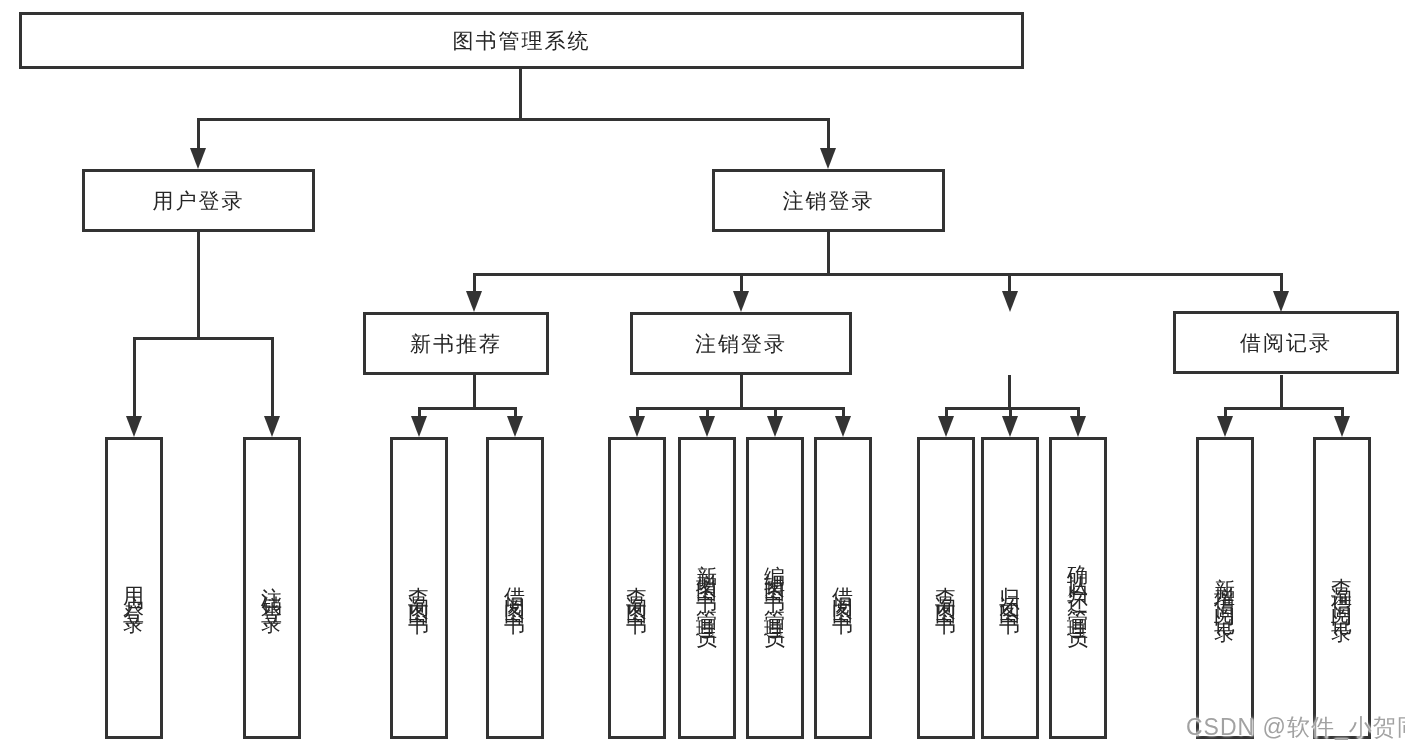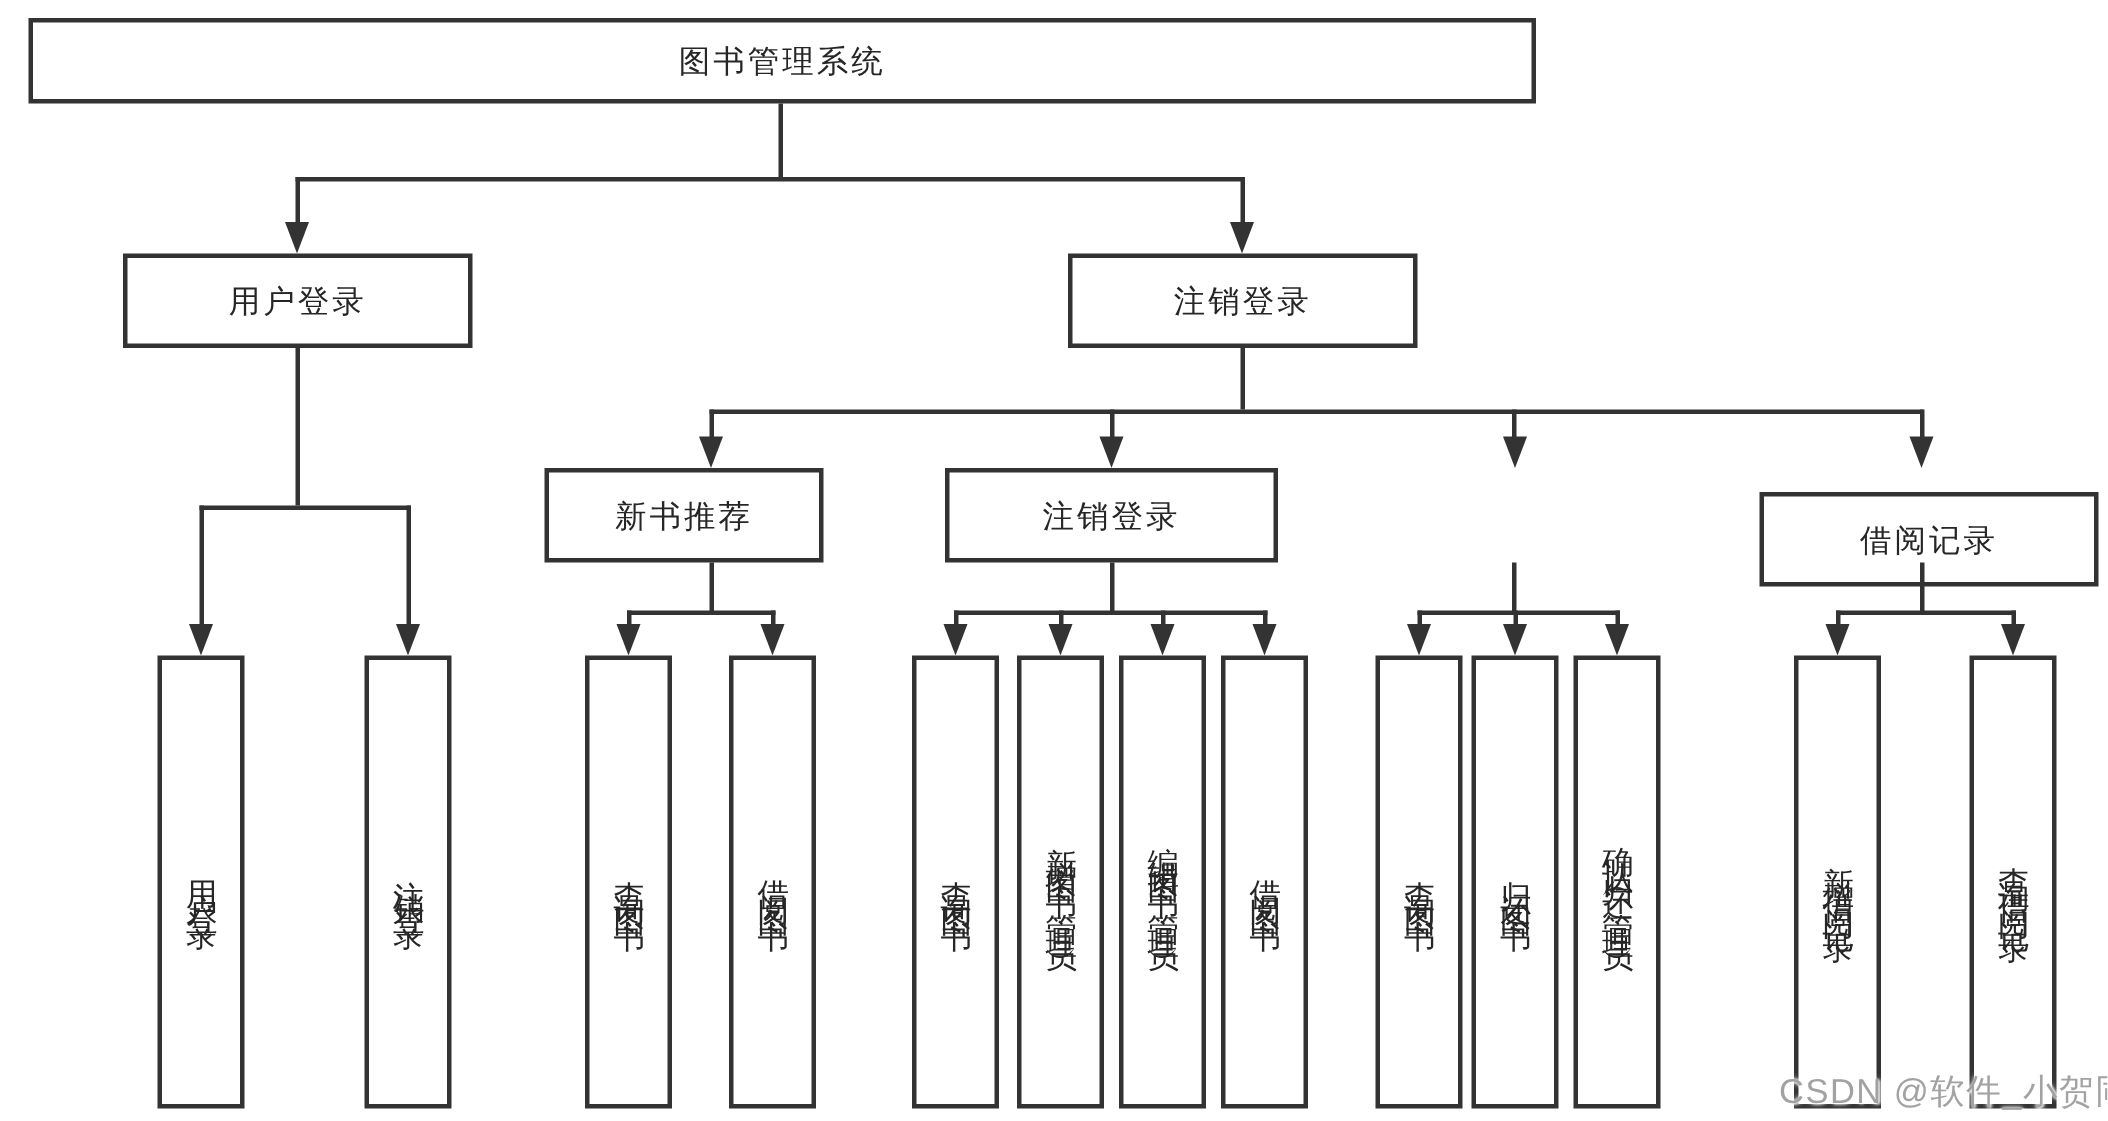--- a/index.html
+++ b/index.html
@@ -61,21 +61,21 @@
   <div class="arrowhead" style="left:466px;top:291px;"></div>
   <div class="vline" style="left:740px;top:273px;height:20px;"></div>
   <div class="arrowhead" style="left:733px;top:291px;"></div>
   <div class="vline" style="left:1008px;top:273px;height:20px;"></div>
   <div class="arrowhead" style="left:1002px;top:291px;"></div>
   <div class="vline" style="left:1280px;top:273px;height:20px;"></div>
   <div class="arrowhead" style="left:1273px;top:291px;"></div>
 
   <div class="node" style="left:363px;top:312px;width:186px;height:63px;">新书推荐</div>
   <div class="node" style="left:630px;top:312px;width:222px;height:63px;">注销登录</div>
-  <div class="node" style="left:1173px;top:328px;width:226px;height:63px;">借阅记录</div>
+  <div class="node" style="left:1173px;top:311px;width:226px;height:63px;">借阅记录</div>
 
   <div class="vline" style="left:473px;top:375px;height:33px;"></div>
   <div class="vline" style="left:740px;top:375px;height:33px;"></div>
   <div class="vline" style="left:1008px;top:375px;height:33px;"></div>
   <div class="vline" style="left:1280px;top:375px;height:33px;"></div>
 
   <div class="hline" style="left:418px;top:407px;width:99px;"></div>
   <div class="hline" style="left:636px;top:407px;width:209px;"></div>
   <div class="hline" style="left:945px;top:407px;width:135px;"></div>
   <div class="hline" style="left:1224px;top:407px;width:120px;"></div>

